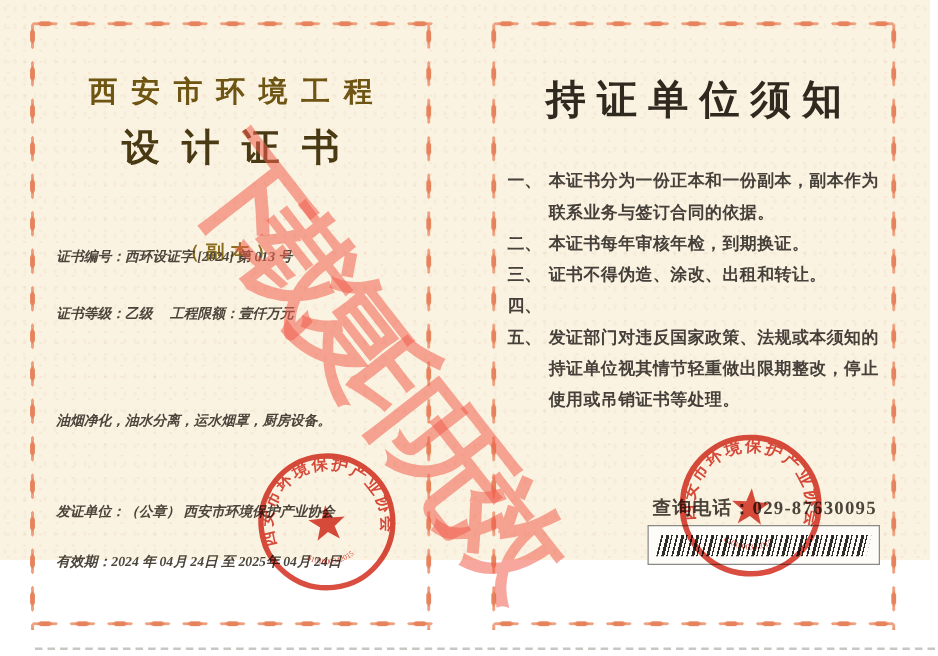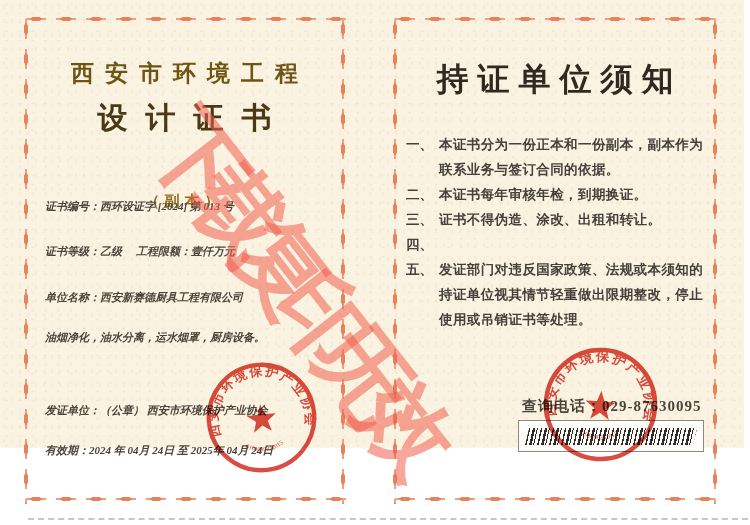--- a/index.html
+++ b/index.html
@@ -122,24 +122,20 @@
       <span class="val">西环设证字 [2024] 第 013 号</span>
     </div>
 
     <div class="field" style="top:227px;">
       <span class="lab">证书等级：</span>
       <span>乙级</span>
       <span class="lab2">工程限额：</span>
       <span>壹仟万元</span>
     </div>
 
-    <div class="field" style="top:273px;">
-      <span class="lab">单位名称：</span>
-      <span class="val">西安新赛德厨具工程有限公司</span>
-    </div>
 
     <div class="field" style="top:313px;">
       <span class="val">油烟净化，油水分离，运水烟罩，厨房设备。</span>
     </div>
 
     <div class="field" style="top:386px;">
       <span class="lab">发证单位：</span>
       <span class="val">（公章） 西安市环境保护产业协会</span>
     </div>
 

